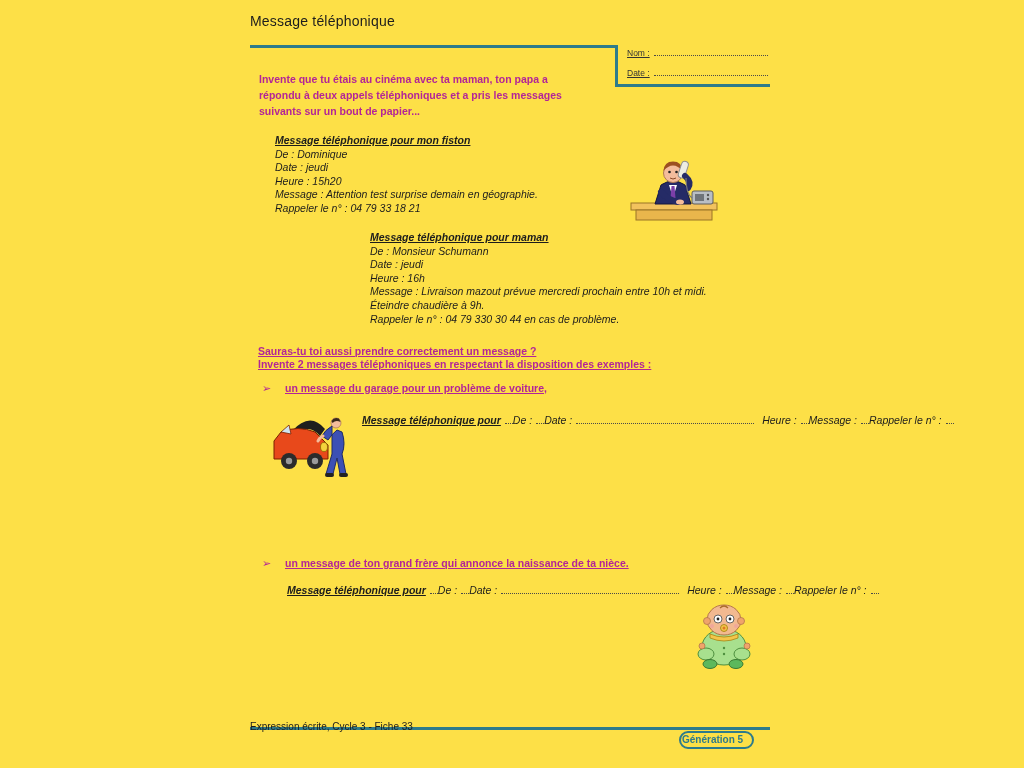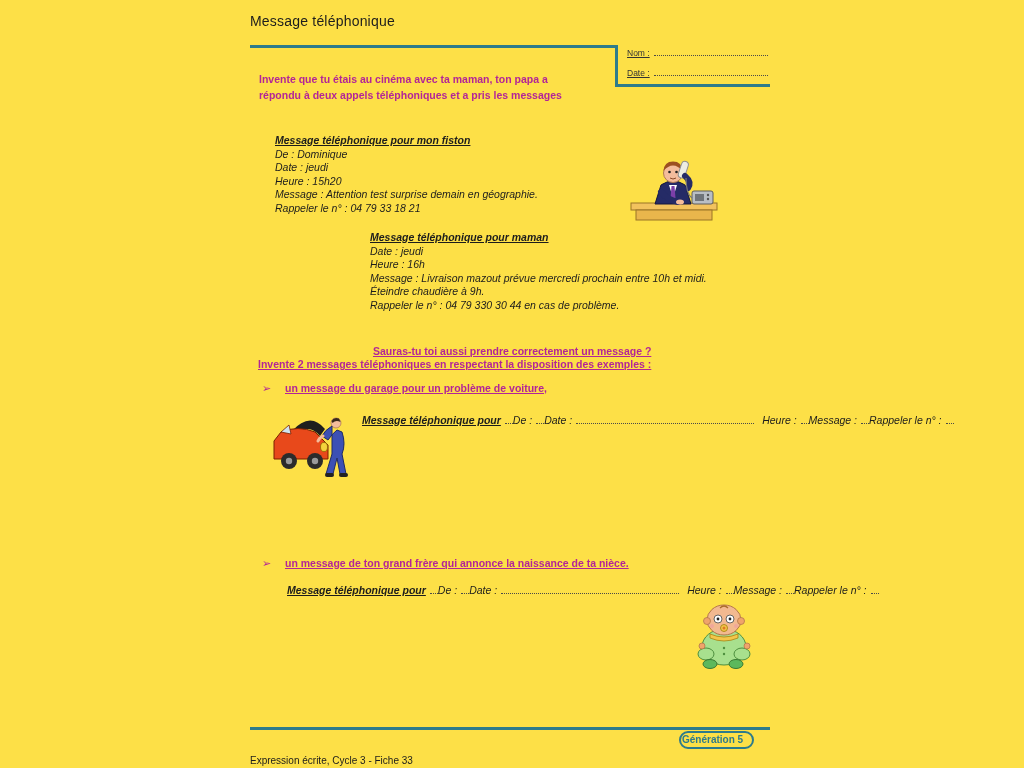--- a/index.html
+++ b/index.html
@@ -10,21 +10,21 @@
   
   .page-title{font-size:14px;color:#1d1d1d;letter-spacing:.2px;}
   .rule{background:#2e7b8b;}
   .hdr-row{display:flex;align-items:flex-end;width:141px;font-size:8.5px;color:#333;text-decoration:underline;}
   .hdr-row .lbl{white-space:nowrap;}
   .dot{flex:1;border-bottom:1.5px dotted #4a4a4a;margin:0 0 2px 4px;min-width:8px;}
 
   
   .intro{font-size:10.5px;font-weight:bold;color:#b32597;line-height:16px;}
   .prompt{font-size:10.5px;font-weight:bold;color:#b32597;line-height:13px;}
-  .prompt div{text-decoration:underline;text-align:right;}
+  .prompt div{text-decoration:underline;}
   .task{display:flex;font-size:10.5px;font-weight:bold;color:#b32597;}
   .task .glyph{width:23px;font-weight:normal;font-size:11px;}
   .task .tlabel{text-decoration:underline;}
 
   
   .example{font-style:italic;font-size:10.5px;line-height:13.6px;color:#1c1c1c;}
   .example .heading{font-weight:bold;text-decoration:underline;}
 
   
   .form{display:flex;flex-direction:row;}
@@ -56,20 +56,21 @@
     <span class="dot"></span>
   </div>
   <div class="abs hdr-row" style="left:627px;top:68px;">
     <span class="lbl">Date :</span>
     <span class="dot"></span>
   </div>
 
   <div class="abs intro" style="left:259px;top:71px;">
     <div>Invente que tu étais au cinéma avec ta maman, ton papa a</div>
     <div>répondu à deux appels téléphoniques et a pris les messages</div>
+    <div>suivants sur un bout de papier...</div>
   </div>
 
   <div class="abs example" style="left:275px;top:134px;">
     <div class="heading">Message téléphonique pour mon fiston</div>
     <div>De : Dominique</div>
     <div>Date : jeudi</div>
     <div>Heure : 15h20</div>
     <div>Message : Attention test surprise demain en géographie.</div>
     <div>Rappeler le n° : 04 79 33 18 21</div>
   </div>
@@ -93,20 +94,21 @@
       <rect x="64" y="43" width="21" height="13" rx="2" fill="#B9BEC4" stroke="#5c5c5c" stroke-width="1"></rect>
       <rect x="67" y="46" width="9" height="7" fill="#6f747a"></rect>
       <circle cx="80" cy="47" r="1.2" fill="#555"></circle>
       <circle cx="80" cy="51" r="1.2" fill="#555"></circle>
       <path d="M64 50 Q58 46 58 30" stroke="#777" stroke-width="1.2" fill="none"></path>
     </svg>
   </div>
 
   <div class="abs example" style="left:370px;top:231px;">
     <div class="heading">Message téléphonique pour maman</div>
+    <div>De : Monsieur Schumann</div>
     <div>Date : jeudi</div>
     <div>Heure : 16h</div>
     <div>Message : Livraison mazout prévue mercredi prochain entre 10h et midi.</div>
     <div>Éteindre chaudière à 9h.</div>
     <div>Rappeler le n° : 04 79 330 30 44 en cas de problème.</div>
   </div>
 
   <div class="abs prompt" style="left:258px;top:345px;">
     <div>Sauras-tu toi aussi prendre correctement un message ?</div>
     <div>Invente 2 messages téléphoniques en respectant la disposition des exemples :</div>
@@ -216,18 +218,18 @@
       <circle cx="24" cy="17" r="1.4" fill="#222"></circle>
       <circle cx="36" cy="17" r="1.4" fill="#222"></circle>
       <circle cx="30" cy="26" r="3.5" fill="#F3C64A" stroke="#a98410" stroke-width="0.9"></circle>
       <circle cx="30" cy="26" r="1.5" fill="#e07820"></circle>
       <circle cx="18" cy="24" r="2" fill="#F0A0A0" opacity="0.7"></circle>
       <circle cx="42" cy="24" r="2" fill="#F0A0A0" opacity="0.7"></circle>
     </svg>
   </div>
 
   <div class="abs rule" style="left:250px;top:727px;width:520px;height:3px;"></div>
-  <div class="abs footer-text" style="left:250px;top:755px;">Expression écrite, Cycle 3 - Fiche 33</div>
+  <div class="abs footer-text" style="left:250px;top:721px;">Expression écrite, Cycle 3 - Fiche 33</div>
   <div class="abs" style="left:679px;top:729px;">
     <span class="badge">Génération 5</span>
   </div>
 
 </div>
 
 </body></html>

